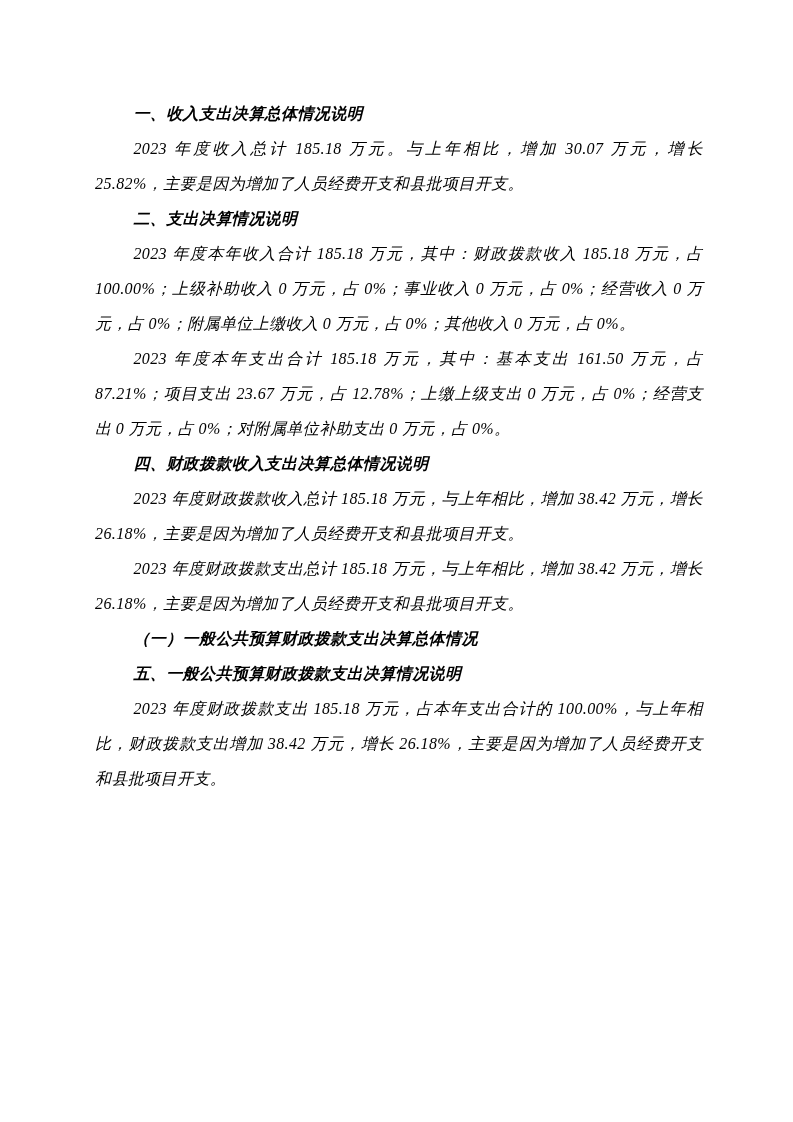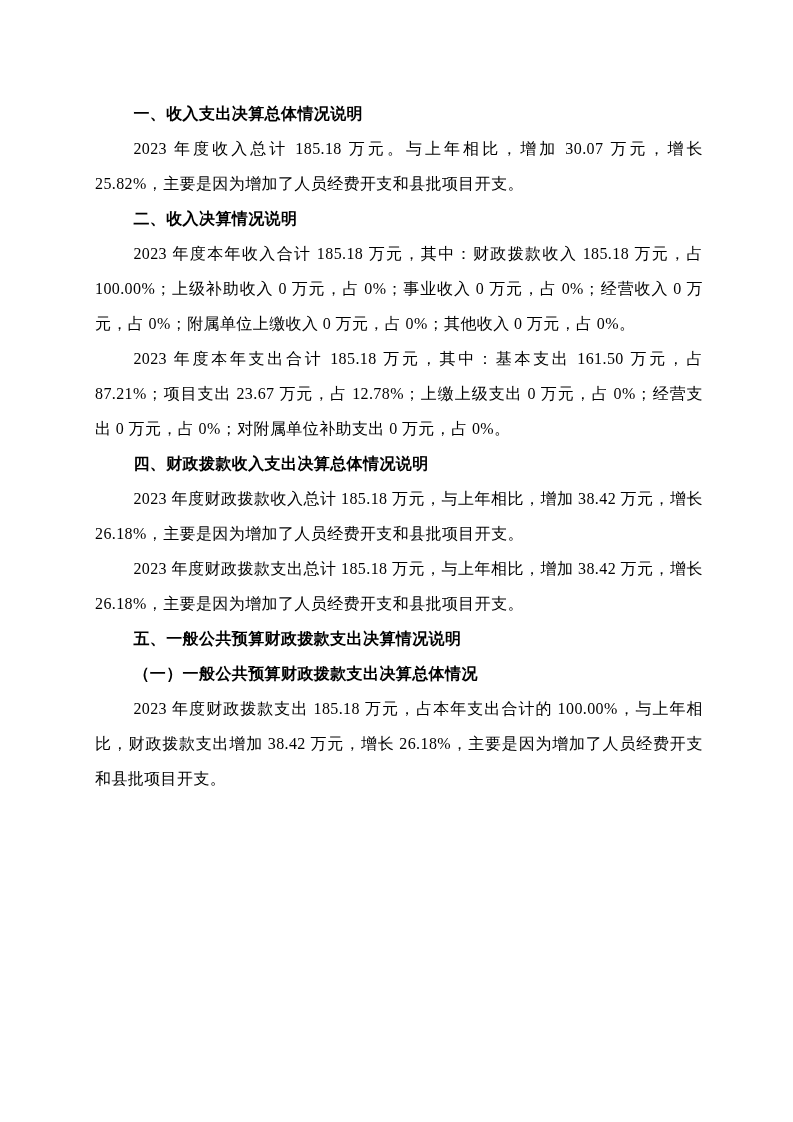--- a/index.html
+++ b/index.html
@@ -12,20 +12,21 @@
     height: 1122px;
     overflow: hidden;
   }
   .page {
     box-sizing: border-box;
     width: 793px;
     height: 1122px;
     padding: 96px 90px 0 95px;
     background: #ffffff;
     color: #000000;
+    font-style: italic;
   }
   .block {
     font-size: 16px;
     line-height: 35px;
     text-align: justify;
     text-indent: 2.4em;
     letter-spacing: 0.4px;
     margin: 0;
   }
   .paragraph {
@@ -35,22 +36,22 @@
     font-family: "Liberation Sans", "DejaVu Sans", sans-serif;
     font-weight: 700;
   }
 </style>
 </head>
 <body>
 
 <div class="page">
   <div class="block heading">一、收入支出决算总体情况说明</div>
   <div class="block paragraph">2023 年度收入总计 185.18 万元。与上年相比，增加 30.07 万元，增长 25.82%，主要是因为增加了人员经费开支和县批项目开支。</div>
-  <div class="block heading">二、收入决算情况说明</div>
+  <div class="block heading">二、支出决算情况说明</div>
   <div class="block paragraph">2023 年度本年收入合计 185.18 万元，其中：财政拨款收入 185.18 万元，占 100.00%；上级补助收入 0 万元，占 0%；事业收入 0 万元，占 0%；经营收入 0 万元，占 0%；附属单位上缴收入 0 万元，占 0%；其他收入 0 万元，占 0%。</div>
   <div class="block paragraph">2023 年度本年支出合计 185.18 万元，其中：基本支出 161.50 万元，占 87.21%；项目支出 23.67 万元，占 12.78%；上缴上级支出 0 万元，占 0%；经营支出 0 万元，占 0%；对附属单位补助支出 0 万元，占 0%。</div>
   <div class="block heading">四、财政拨款收入支出决算总体情况说明</div>
   <div class="block paragraph">2023 年度财政拨款收入总计 185.18 万元，与上年相比，增加 38.42 万元，增长 26.18%，主要是因为增加了人员经费开支和县批项目开支。</div>
   <div class="block paragraph">2023 年度财政拨款支出总计 185.18 万元，与上年相比，增加 38.42 万元，增长 26.18%，主要是因为增加了人员经费开支和县批项目开支。</div>
+  <div class="block subheading">（一）一般公共预算财政拨款支出决算总体情况</div>
   <div class="block heading">五、一般公共预算财政拨款支出决算情况说明</div>
-  <div class="block subheading">（一）一般公共预算财政拨款支出决算总体情况</div>
   <div class="block paragraph">2023 年度财政拨款支出 185.18 万元，占本年支出合计的 100.00%，与上年相比，财政拨款支出增加 38.42 万元，增长 26.18%，主要是因为增加了人员经费开支和县批项目开支。</div>
 </div>
 
 </body></html>

